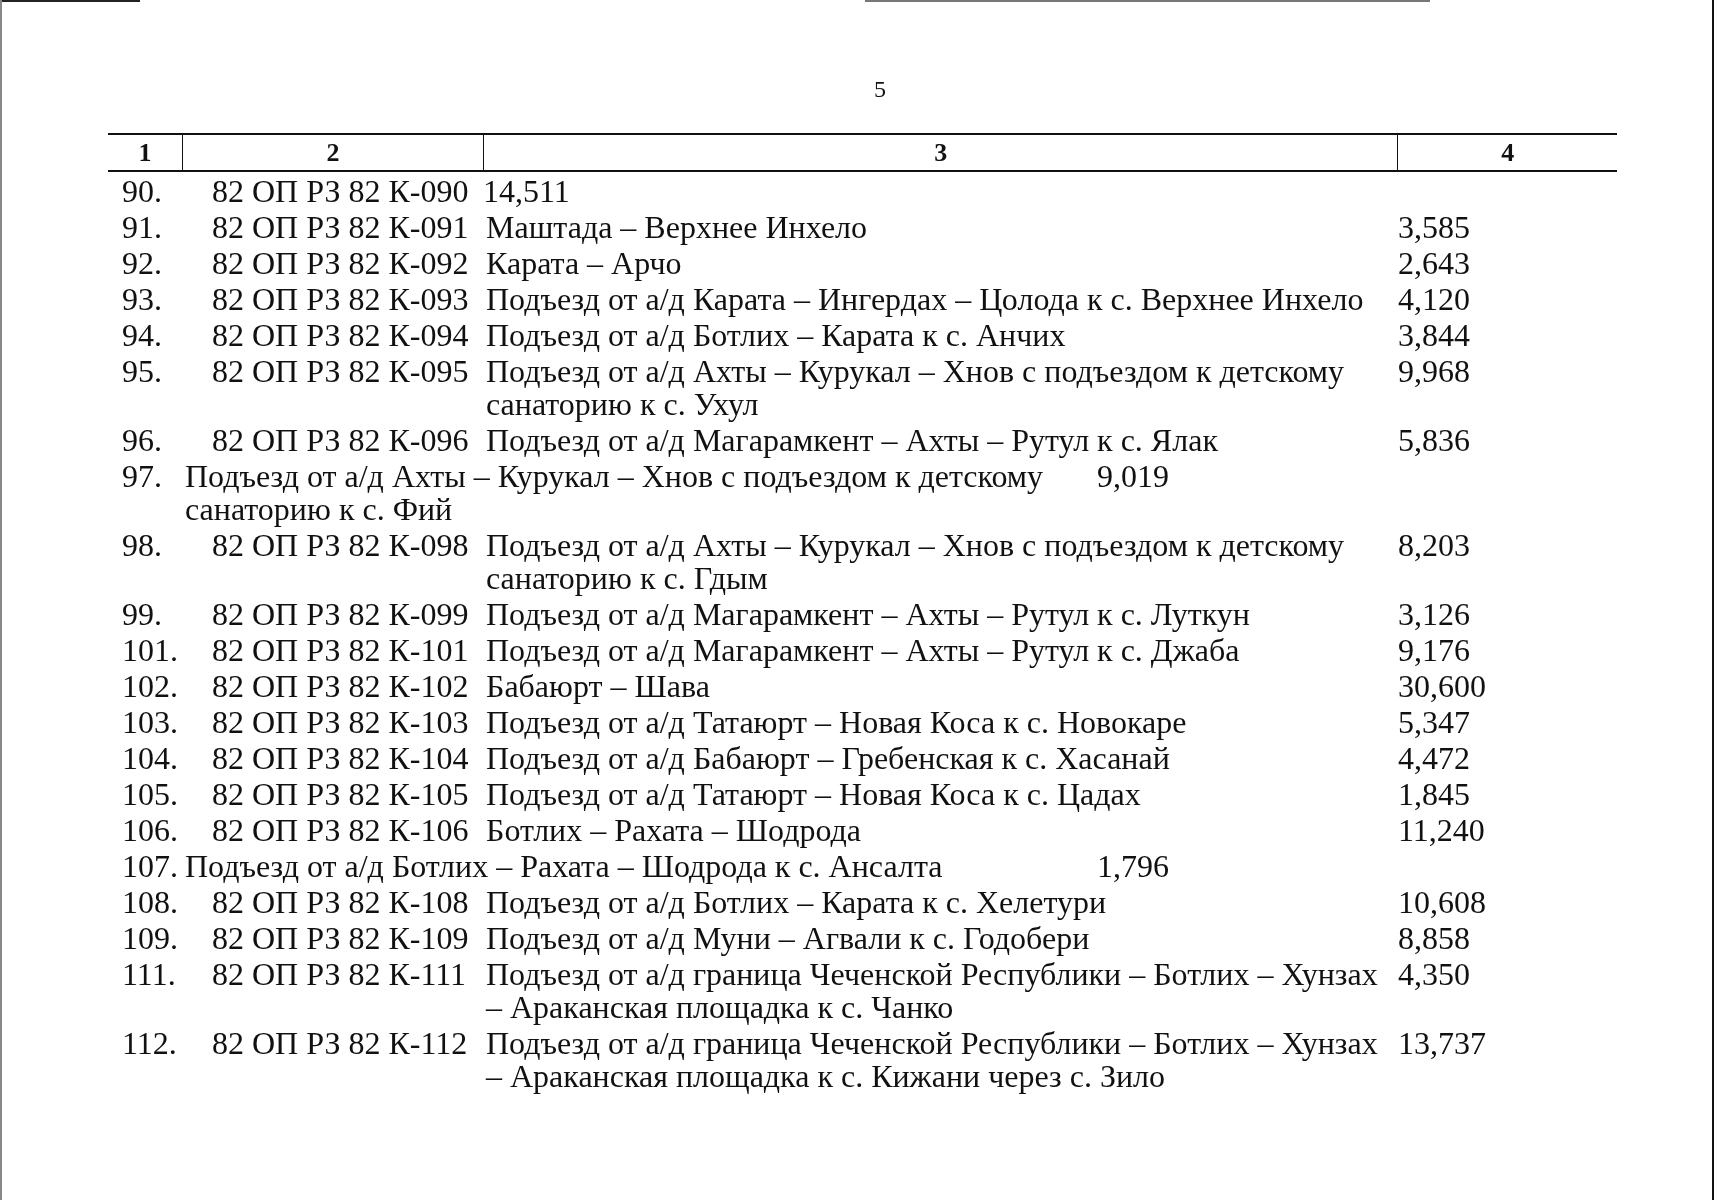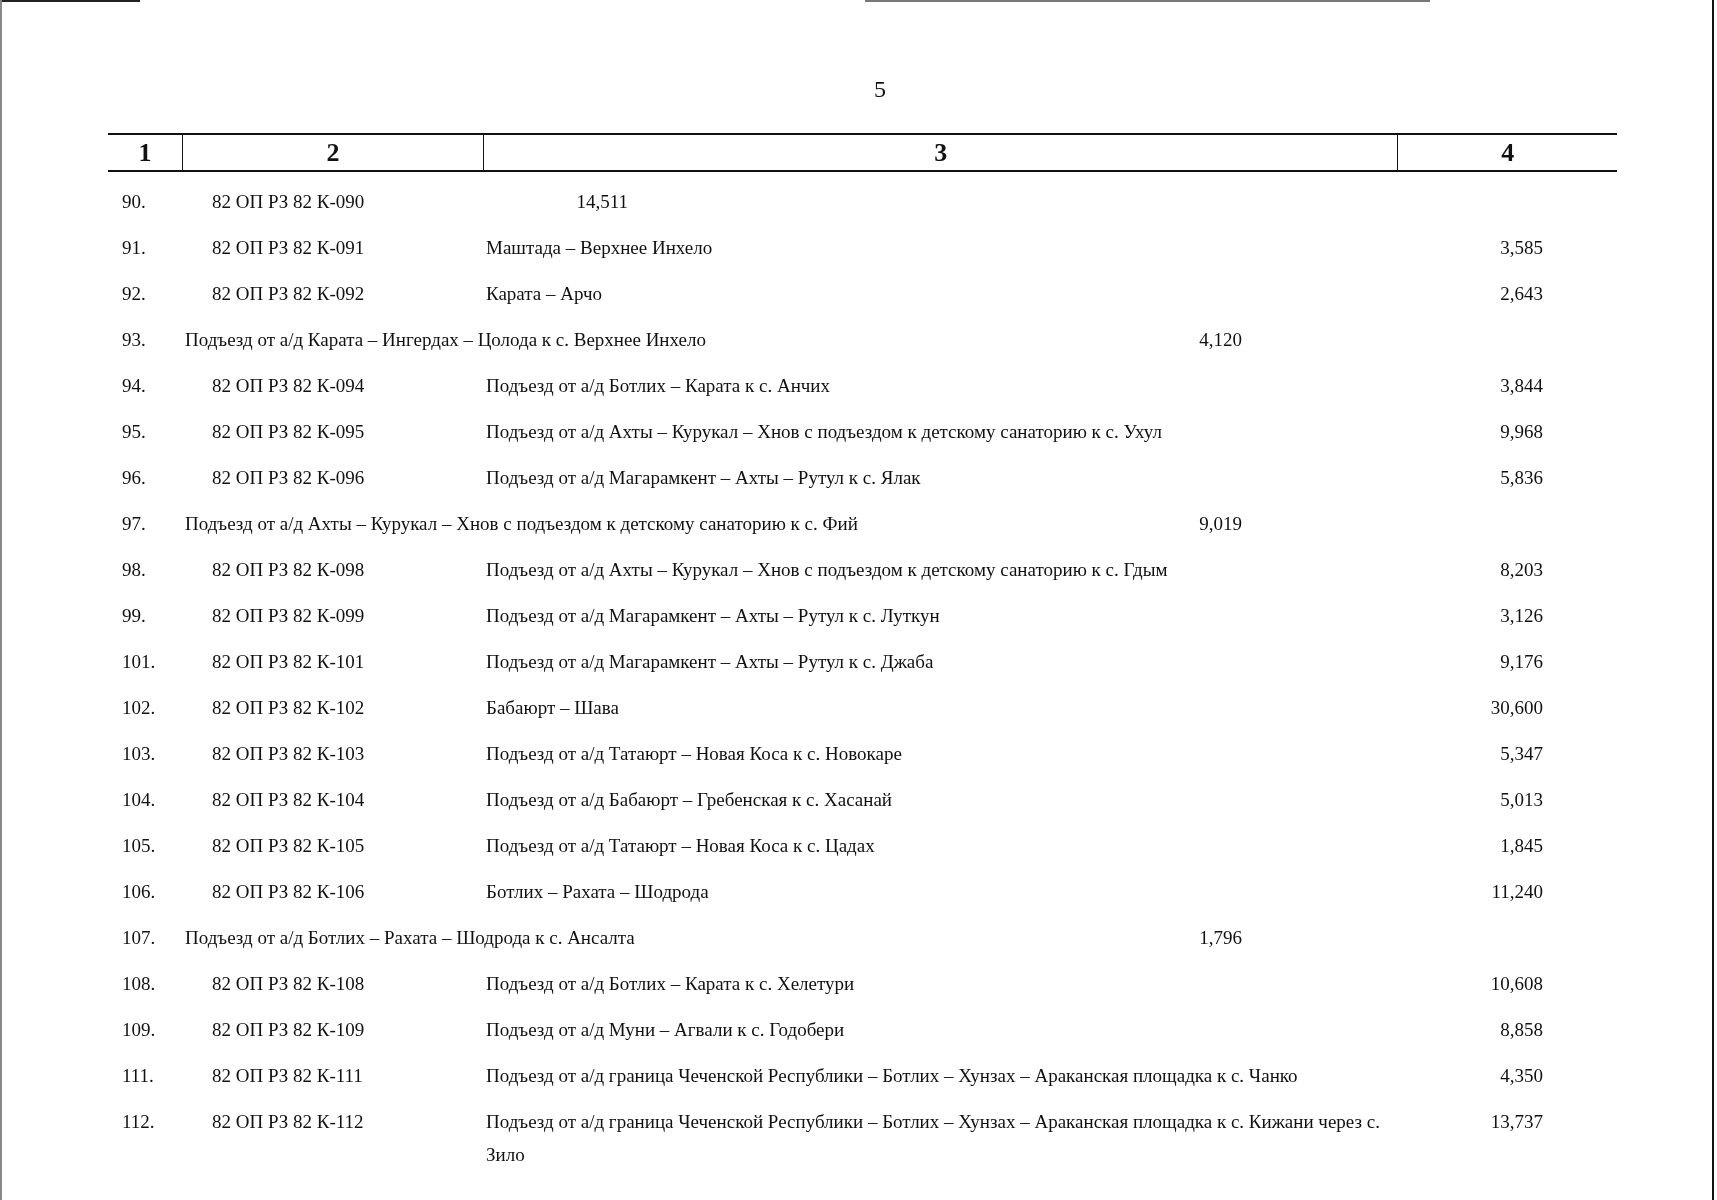--- a/index.html
+++ b/index.html
@@ -19,25 +19,25 @@
     display: flex; height: 35px; border-top: 2px solid #111; border-bottom: 2px solid #111;
     font-weight: bold; font-size: 26px; align-items: center;
   }
   .thead .c { height: 100%; display: flex; align-items: center; justify-content: center; }
   .thead .c + .c { border-left: 1.5px solid #111; }
   .w1 { width: 74px; }
   .w2 { width: 301px; }
   .w3 { width: 915px; }
   .w4 { width: 219px; }
 
-  .row { display: flex; font-size: 19px; line-height: 33px; padding-top: 13px; }
+  .row { display: flex; font-size: 32px; line-height: 33px; padding-top: 3px; }
   .row .num { width: 74px; padding-left: 14px; box-sizing: border-box; }
   .row .code { width: 301px; padding-left: 30px; box-sizing: border-box; white-space: nowrap; }
   .row .name { width: 915px; padding-left: 3px; box-sizing: border-box; }
-  .row .len { width: 219px; text-align: right; padding-right: 74px; box-sizing: border-box; }
+  .row .len { width: 219px; text-align: left; padding-right: 74px; box-sizing: border-box; }
 </style>
 </head>
 <body>
 
 <div class="edge-top-a"></div>
 <div class="edge-top-b"></div>
 <div class="edge-left"></div>
 <div class="edge-right"></div>
 
 <div class="page-number">5</div>
@@ -62,20 +62,21 @@
         <div class="len">3,585</div>
       </div>
       <div class="row">
         <div class="num">92.</div>
         <div class="code">82 ОП РЗ 82 К-092</div>
         <div class="name">Карата – Арчо</div>
         <div class="len">2,643</div>
       </div>
       <div class="row">
         <div class="num">93.</div>
+        <div class="code">82 ОП РЗ 82 К-093</div>
         <div class="name">Подъезд от а/д Карата – Ингердах – Цолода к с. Верхнее Инхело</div>
         <div class="len">4,120</div>
       </div>
       <div class="row">
         <div class="num">94.</div>
         <div class="code">82 ОП РЗ 82 К-094</div>
         <div class="name">Подъезд от а/д Ботлих – Карата к с. Анчих</div>
         <div class="len">3,844</div>
       </div>
       <div class="row">
@@ -122,21 +123,21 @@
       <div class="row">
         <div class="num">103.</div>
         <div class="code">82 ОП РЗ 82 К-103</div>
         <div class="name">Подъезд от а/д Татаюрт – Новая Коса к с. Новокаре</div>
         <div class="len">5,347</div>
       </div>
       <div class="row">
         <div class="num">104.</div>
         <div class="code">82 ОП РЗ 82 К-104</div>
         <div class="name">Подъезд от а/д Бабаюрт – Гребенская к с. Хасанай</div>
-        <div class="len">5,013</div>
+        <div class="len">4,472</div>
       </div>
       <div class="row">
         <div class="num">105.</div>
         <div class="code">82 ОП РЗ 82 К-105</div>
         <div class="name">Подъезд от а/д Татаюрт – Новая Коса к с. Цадах</div>
         <div class="len">1,845</div>
       </div>
       <div class="row">
         <div class="num">106.</div>
         <div class="code">82 ОП РЗ 82 К-106</div>

